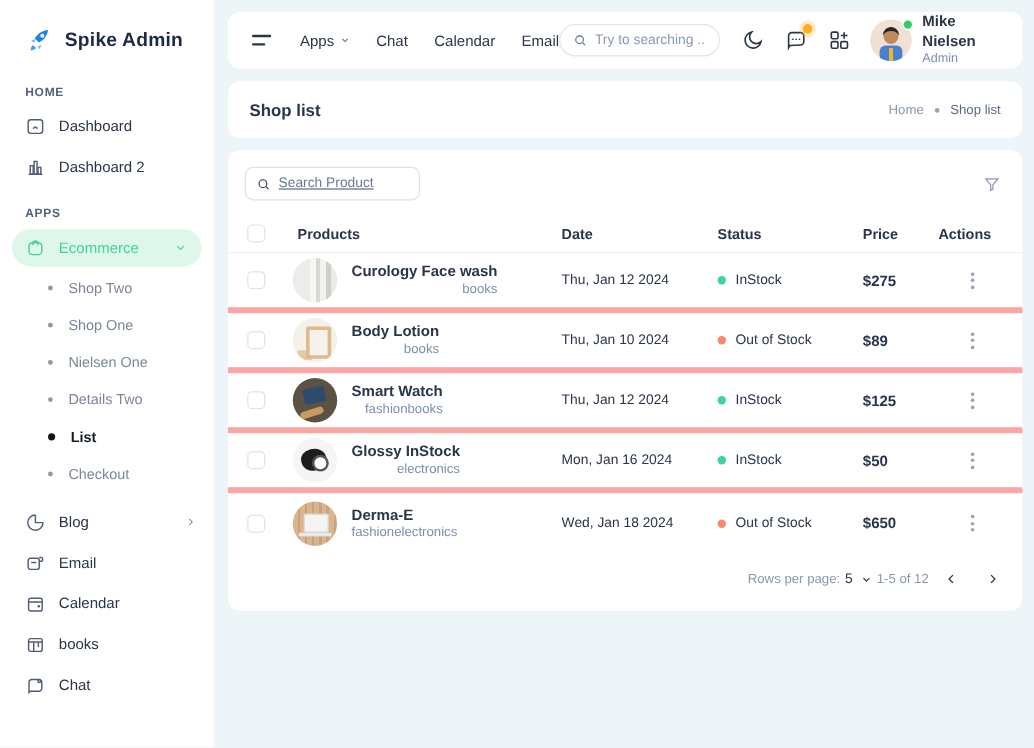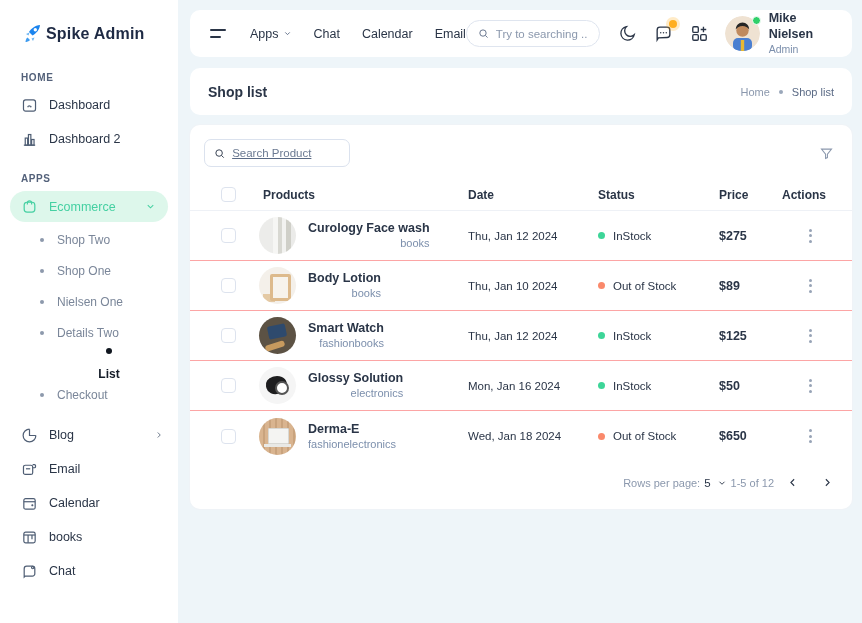--- a/index.html
+++ b/index.html
@@ -6,31 +6,31 @@
   html,body { width:862px; height:623px; }
   body {
     font-family:"Liberation Sans", sans-serif;
     background:#eef5f9;
     display:flex;
     overflow:hidden;
     color:#2a3547;
   }
   
   .sidebar { width:178px; flex-shrink:0; background:#ffffff; height:623px; overflow:hidden; }
-  .logo-row { display:flex; align-items:center; gap:0; padding:21px 0 8px 20px; }
+  .logo-row { display:flex; align-items:center; gap:8px; padding:21px 0 8px 20px; }
   .brand-name { font-size:16px; font-weight:700; color:#1e2a44; letter-spacing:.2px; }
   .section-label { font-size:10px; font-weight:700; letter-spacing:.6px; color:#53617a; padding:17px 0 5px 21px; }
   .nav-item { display:flex; align-items:center; gap:11px; height:34px; padding:0 14px 0 21px; font-size:12.5px; color:#2a3547; cursor:pointer; }
   .nav-item .nicon { width:17px; height:17px; flex-shrink:0; display:flex; align-items:center; }
   .nav-item .chev-r { margin-left:auto; display:flex; }
   .nav-pill-active { margin:2px 10px; height:31px; padding:0 12px 0 11px; background:#ddf7eb; border-radius:999px; display:flex; align-items:center; gap:11px; color:#45d0a2; font-size:12.5px; cursor:pointer; }
   .nav-pill-active .chev-d { margin-left:auto; display:flex; }
   .sub-item { display:flex; align-items:center; gap:13px; height:31px; padding-left:40px; font-size:12px; color:#7a8699; cursor:pointer; }
   .sub-item .bullet { width:4px; height:4px; border-radius:50%; background:#8d99ac; flex-shrink:0; }
-  .sub-item.active { color:#141c28; font-weight:700;flex-direction:column; }
+  .sub-item.active { color:#141c28; font-weight:700; }
   .sub-item.active .bullet { width:6px; height:6px; background:#10161f; }
   .lower-group { margin-top:8px; }
   .lower-group .nav-item { height:34px; }
   
   .main { flex:1; padding:10px 10px 0 12px; display:flex; flex-direction:column; }
   .card { background:#fff; border-radius:10px; }
   
   .topbar { height:47px; display:flex; align-items:center; padding:0 16px 0 18px; gap:0; }
   .burger { display:flex; flex-direction:column; gap:5px; cursor:pointer; padding:4px 2px; }
   .burger span { display:block; height:1.6px; background:#2a3547; border-radius:2px; }
@@ -56,24 +56,24 @@
   .crumb-home { color:#8b98ad; cursor:pointer; }
   .crumb-sep { width:4px; height:4px; border-radius:50%; background:#9aa7ba; }
   .crumb-current { color:#5a6a85; }
   
   .table-card { margin-top:10px; padding-bottom:4px; box-shadow:0 0 0 1px #eff3f7; }
   .card-top { display:flex; align-items:center; justify-content:space-between; padding:14px 16px 12px 14px; }
   .search-product { width:146px; height:28px; border:1px solid #dbe2ee; border-radius:7px; display:flex; align-items:center; gap:7px; padding:0 9px; }
   .search-product input { border:none; outline:none; width:100%; font-size:11.5px; color:#5a6a85; font-family:"Liberation Sans",sans-serif; background:transparent;text-decoration:underline; }
   .search-product input::placeholder { color:#6b7a92; }
   .filter-btn { cursor:pointer; display:flex; padding:2px; }
-  .grid-row { display:grid; grid-template-columns:46px 1fr 130px 112px 72px 70px; align-items:center;padding-left:15px; }
+  .grid-row { display:grid; grid-template-columns:46px 1fr 130px 112px 72px 70px; align-items:center; }
   .thead { height:32px; border-bottom:1px solid #eef1f6; font-size:12px; font-weight:700; color:#2a3547; }
   .th-products { padding-left:12px; }
-  .trow { height:50px; border-bottom:1px solid #fca5a5; }
+  .trow { height:50px; border-bottom:5px solid #fca5a5; }
   .cb-cell { display:flex; justify-content:center; }
   .checkbox { width:15px; height:15px; border:1.5px solid #dde3ee; border-radius:4px; background:#fff; cursor:pointer; }
   .prod-cell { display:flex; align-items:center; gap:12px; padding-left:8px; }
   .thumb { width:37px; height:37px; border-radius:50%; position:relative; overflow:hidden; flex-shrink:0; }
   .prod-name { font-size:12.5px; font-weight:700; color:#2a3547; line-height:1.3; }
   .prod-cat { font-size:11px; color:#7c8fac; line-height:1.3;text-align:right; }
   .date-cell { font-size:11.5px; color:#2a3547; }
   .status-cell { display:flex; align-items:center; gap:8px; font-size:11.5px; color:#2a3547; }
   .sdot { width:7px; height:7px; border-radius:50%; flex-shrink:0; }
   .dot-success { background:#3dd598; }
@@ -424,21 +424,21 @@
         </span>
     </div>
 
     <div class="grid-row trow">
       <span class="cb-cell">
           <span class="checkbox"></span>
         </span>
       <span class="prod-cell">
         <span class="thumb thumb-lens"></span>
         <span>
-          <div class="prod-name">Glossy Solution</div>
+          <div class="prod-name">Glossy InStock</div>
           <div class="prod-cat">electronics</div>
         </span>
       </span>
       <span class="date-cell">Mon, Jan 16 2024</span>
       <span class="status-cell">
           <span class="sdot dot-success"></span>
           <span>InStock</span>
         </span>
       <span class="price-cell">$50</span>
       <span class="kebab">

